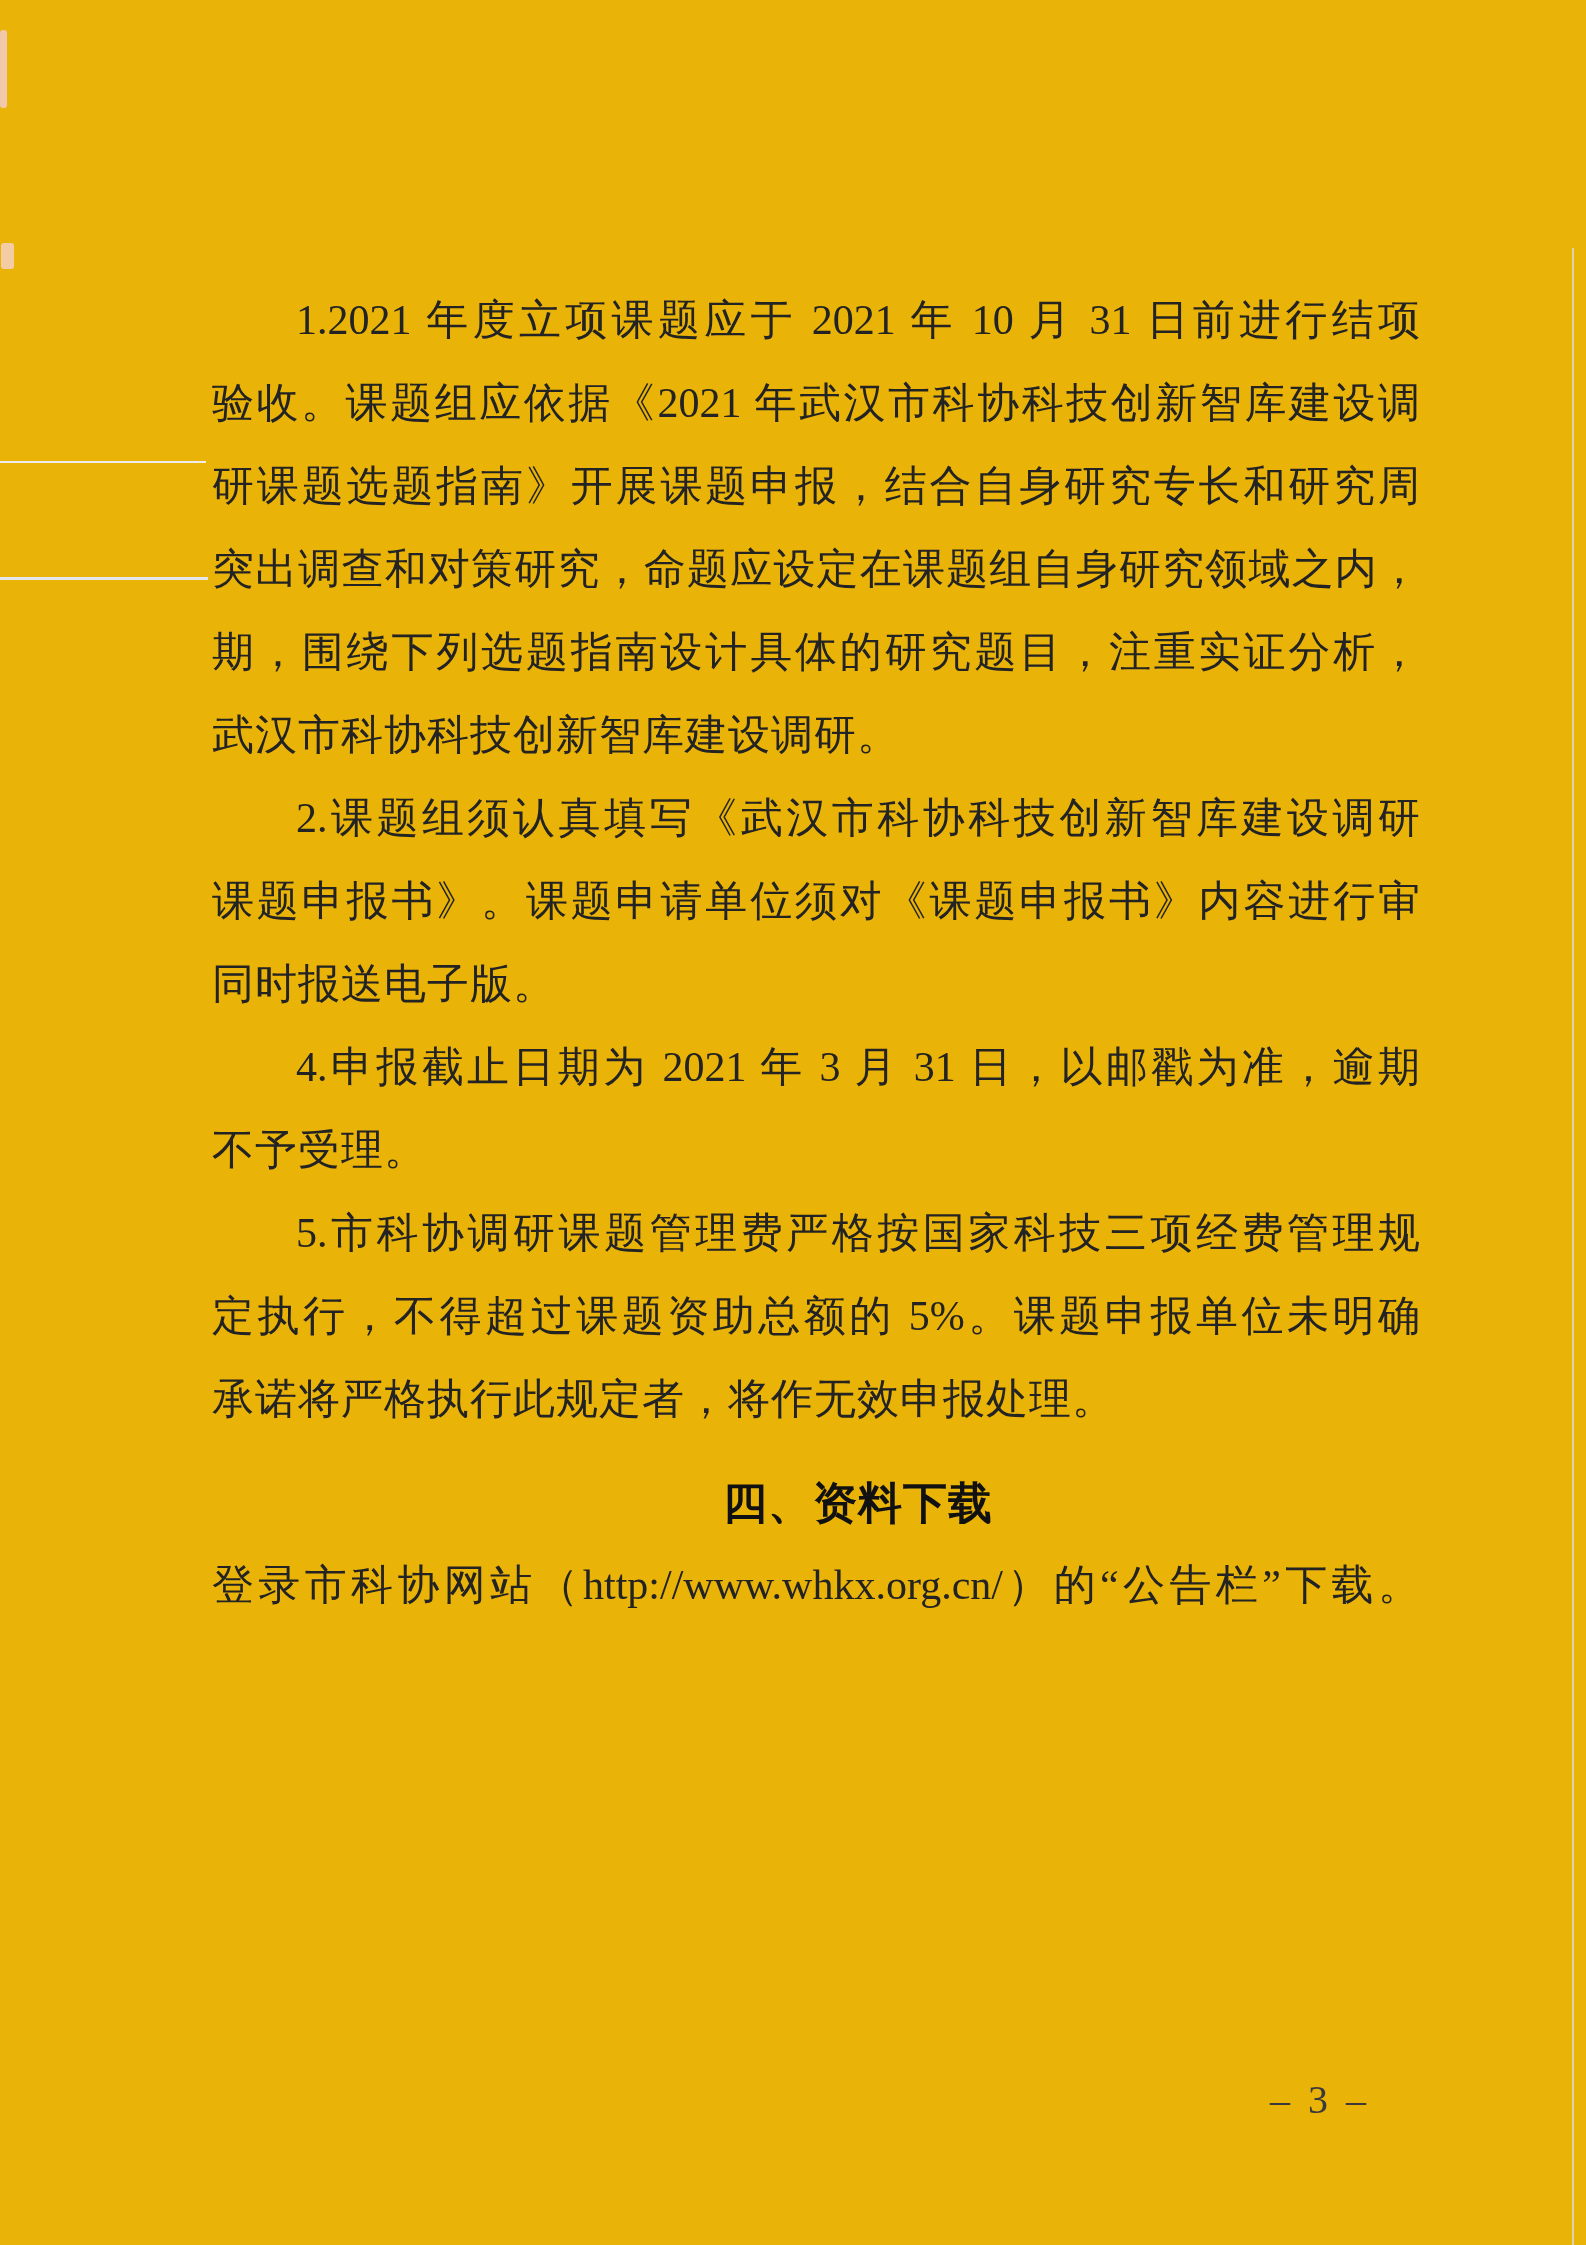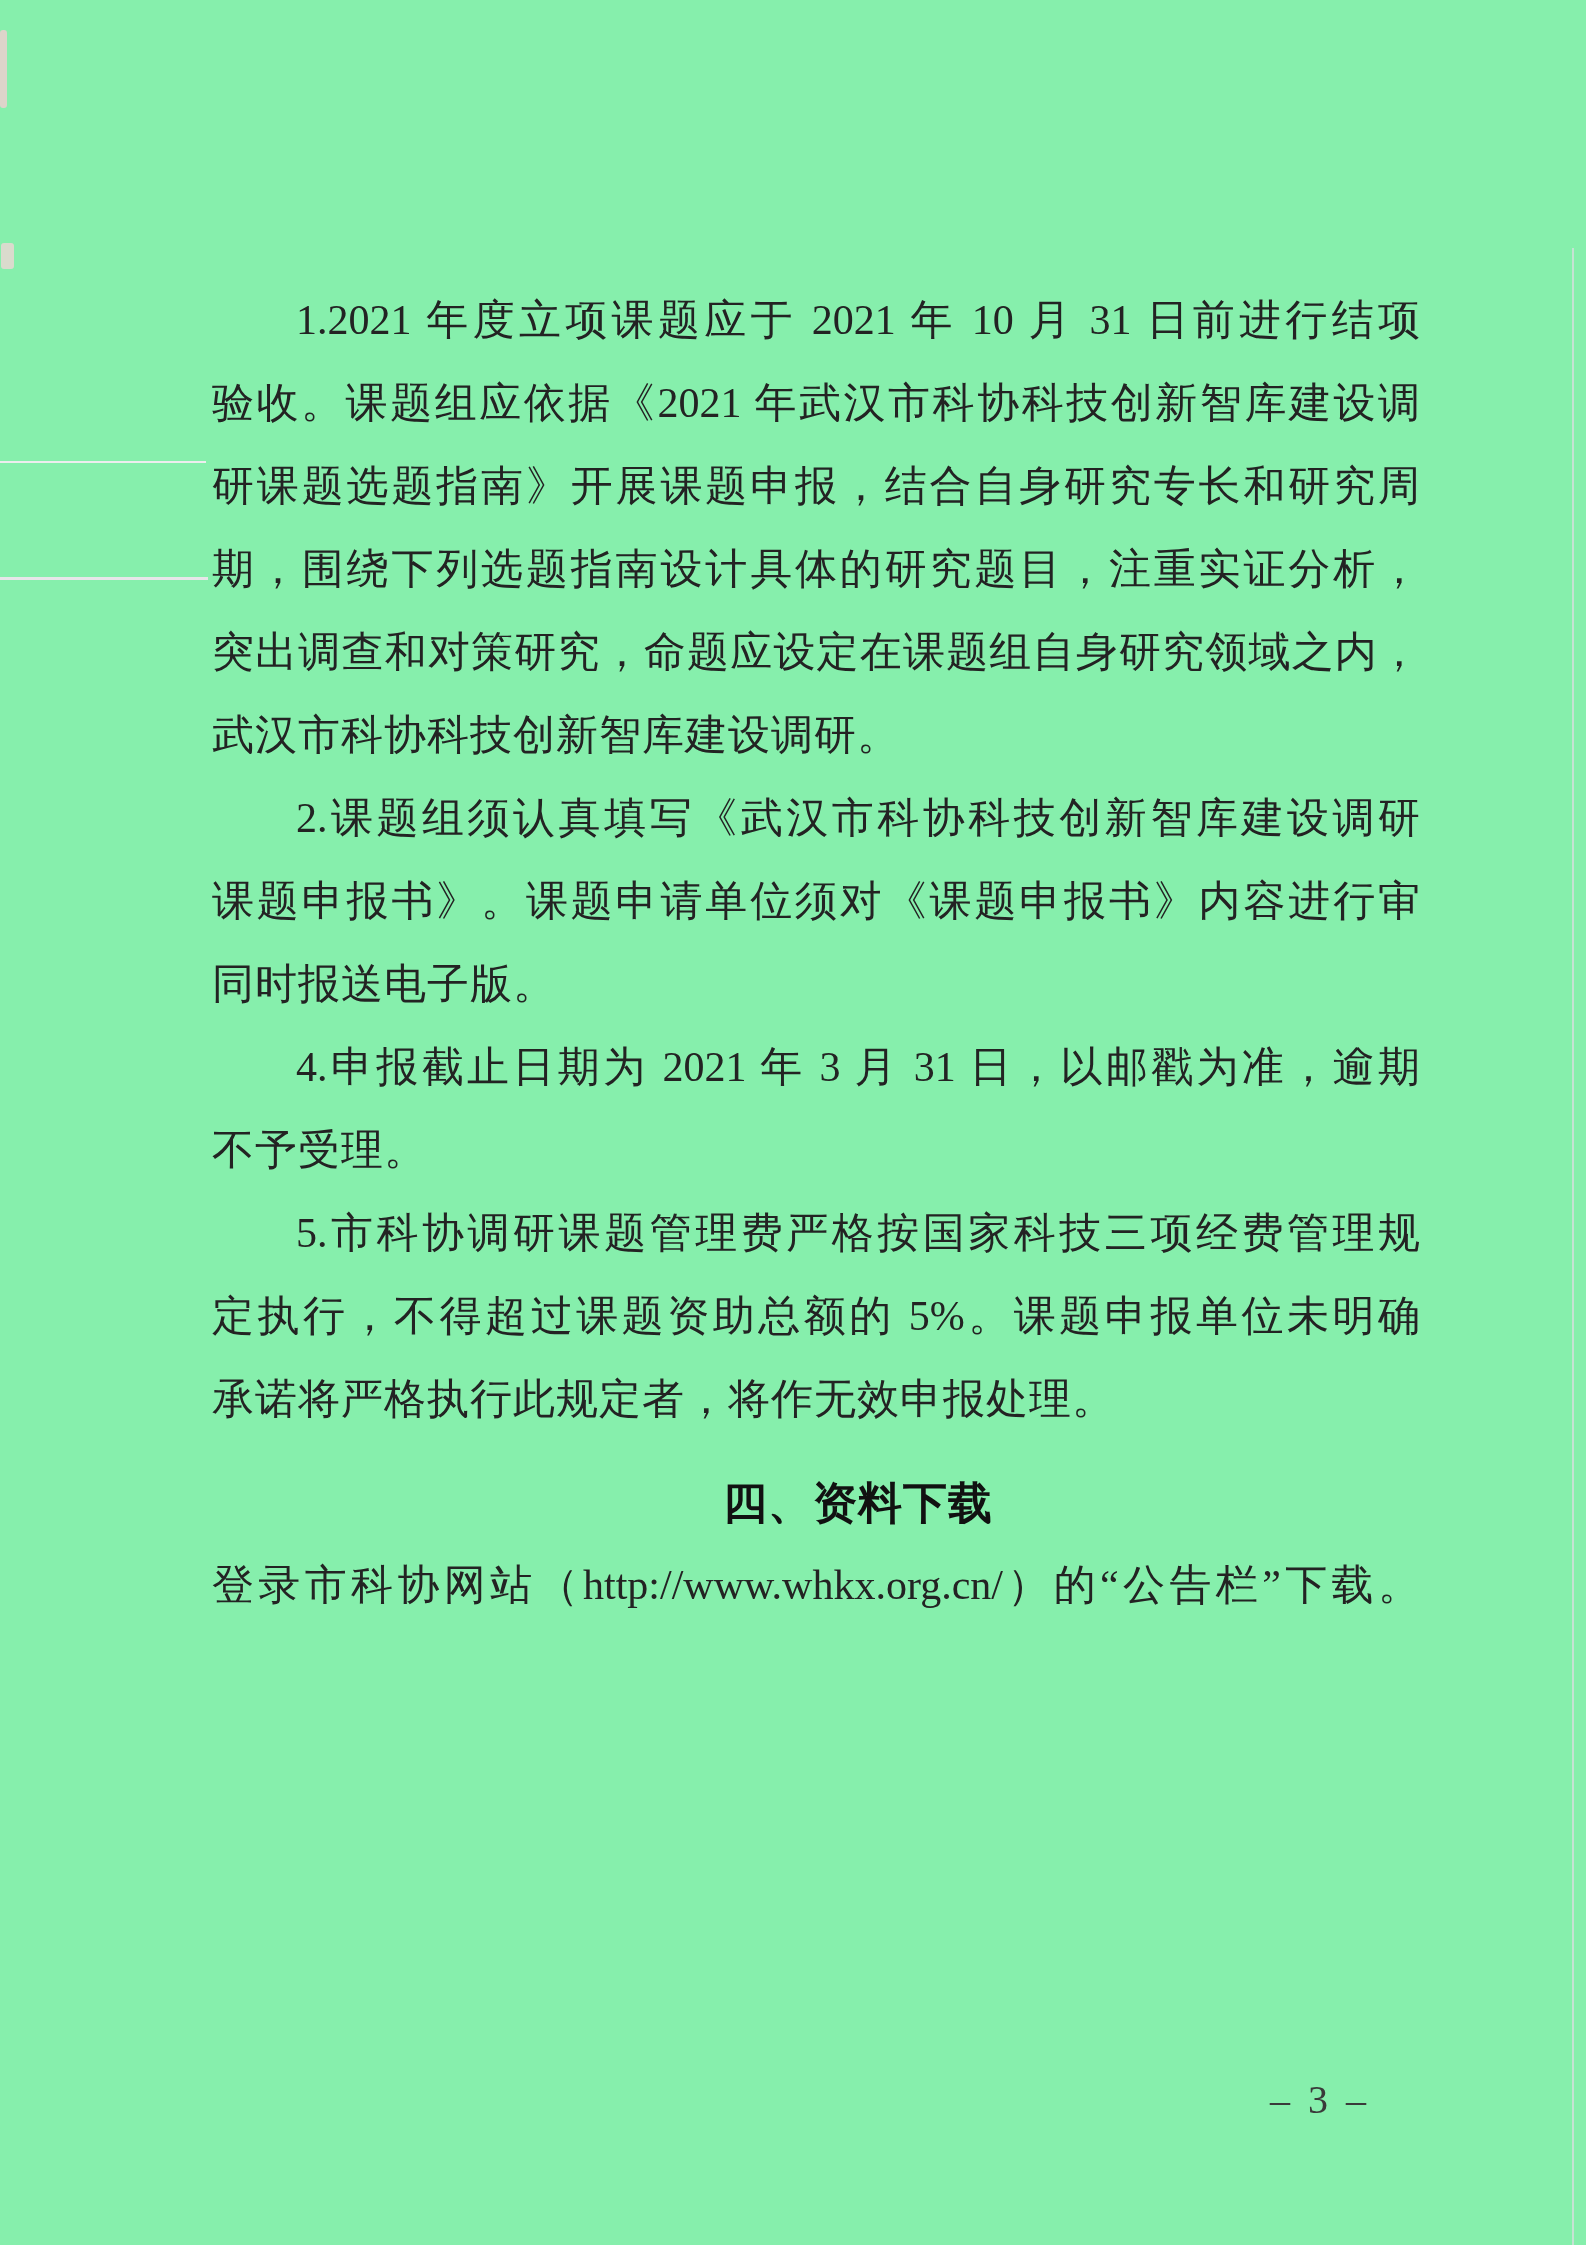--- a/index.html
+++ b/index.html
@@ -1,20 +1,20 @@
 <!DOCTYPE html>
 <html><head>
 <meta charset="utf-8">
 <style>
   html, body { margin: 0; padding: 0; background: #ffffff; }
   .page {
     position: relative;
     width: 1586px;
     height: 2245px;
-    background: #86efac;
+    background: #eab308;
     overflow: hidden;
     font-family: "Liberation Serif", "DejaVu Serif", serif;
     color: #222222;
   }
   .doc-body {
     position: absolute;
     left: 212px;
     top: 279px;
     width: 1208px;
   }
@@ -75,22 +75,22 @@
   <div class="scan-edge-line"></div>
   <div class="artifact pink1"></div>
   <div class="artifact pink2"></div>
   <div class="streak s1"></div>
   <div class="streak s2"></div>
 
   <div class="doc-body">
       <div class="line indent justify">1.2021 年度立项课题应于 2021 年 10 月 31 日前进行结项</div>
       <div class="line justify">验收。课题组应依据《2021 年武汉市科协科技创新智库建设调</div>
       <div class="line justify">研课题选题指南》开展课题申报，结合自身研究专长和研究周</div>
+      <div class="line justify">突出调查和对策研究，命题应设定在课题组自身研究领域之内，</div>
       <div class="line justify">期，围绕下列选题指南设计具体的研究题目，注重实证分析，</div>
-      <div class="line justify">突出调查和对策研究，命题应设定在课题组自身研究领域之内，</div>
       <div class="line">武汉市科协科技创新智库建设调研。</div>
       <div class="line indent justify">2.课题组须认真填写《武汉市科协科技创新智库建设调研</div>
       <div class="line justify">课题申报书》。课题申请单位须对《课题申报书》内容进行审</div>
       <div class="line">同时报送电子版。</div>
       <div class="line indent justify">4.申报截止日期为 2021 年 3 月 31 日，以邮戳为准，逾期</div>
       <div class="line">不予受理。</div>
       <div class="line indent justify">5.市科协调研课题管理费严格按国家科技三项经费管理规</div>
       <div class="line justify">定执行，不得超过课题资助总额的 5%。课题申报单位未明确</div>
       <div class="line">承诺将严格执行此规定者，将作无效申报处理。</div>
       <div class="line indent heading" style="margin-top: 20px;">四、资料下载</div>

